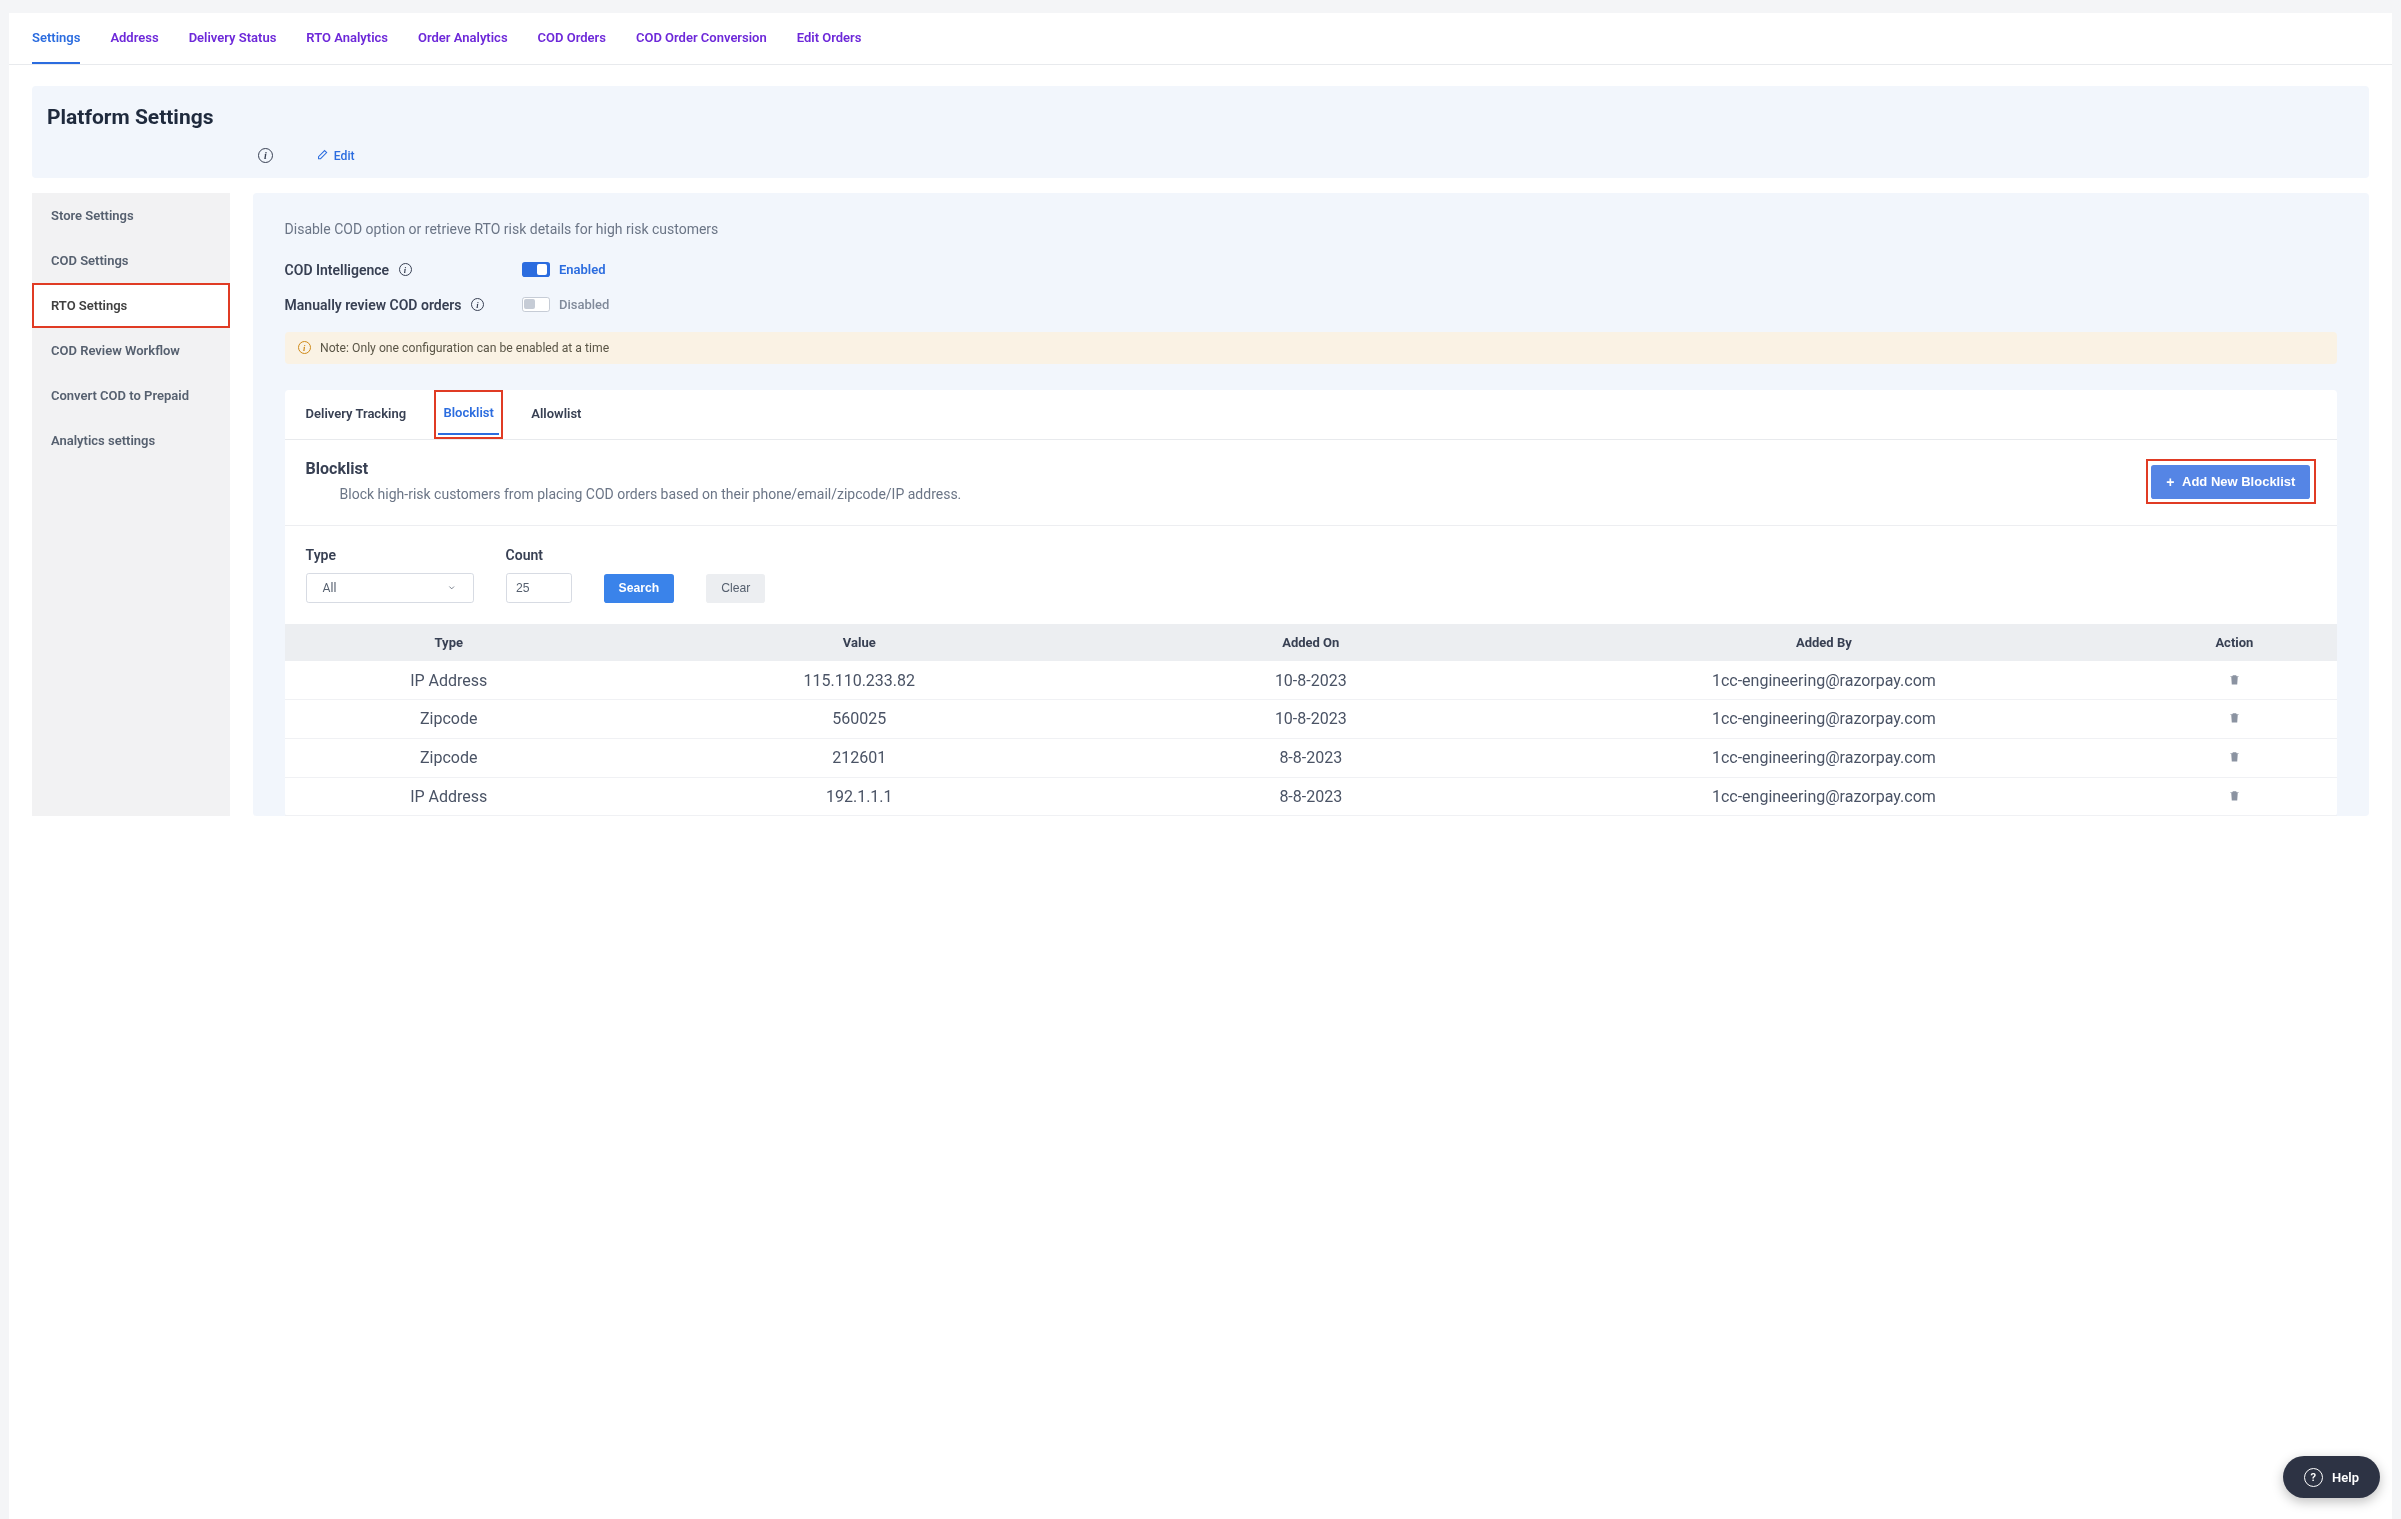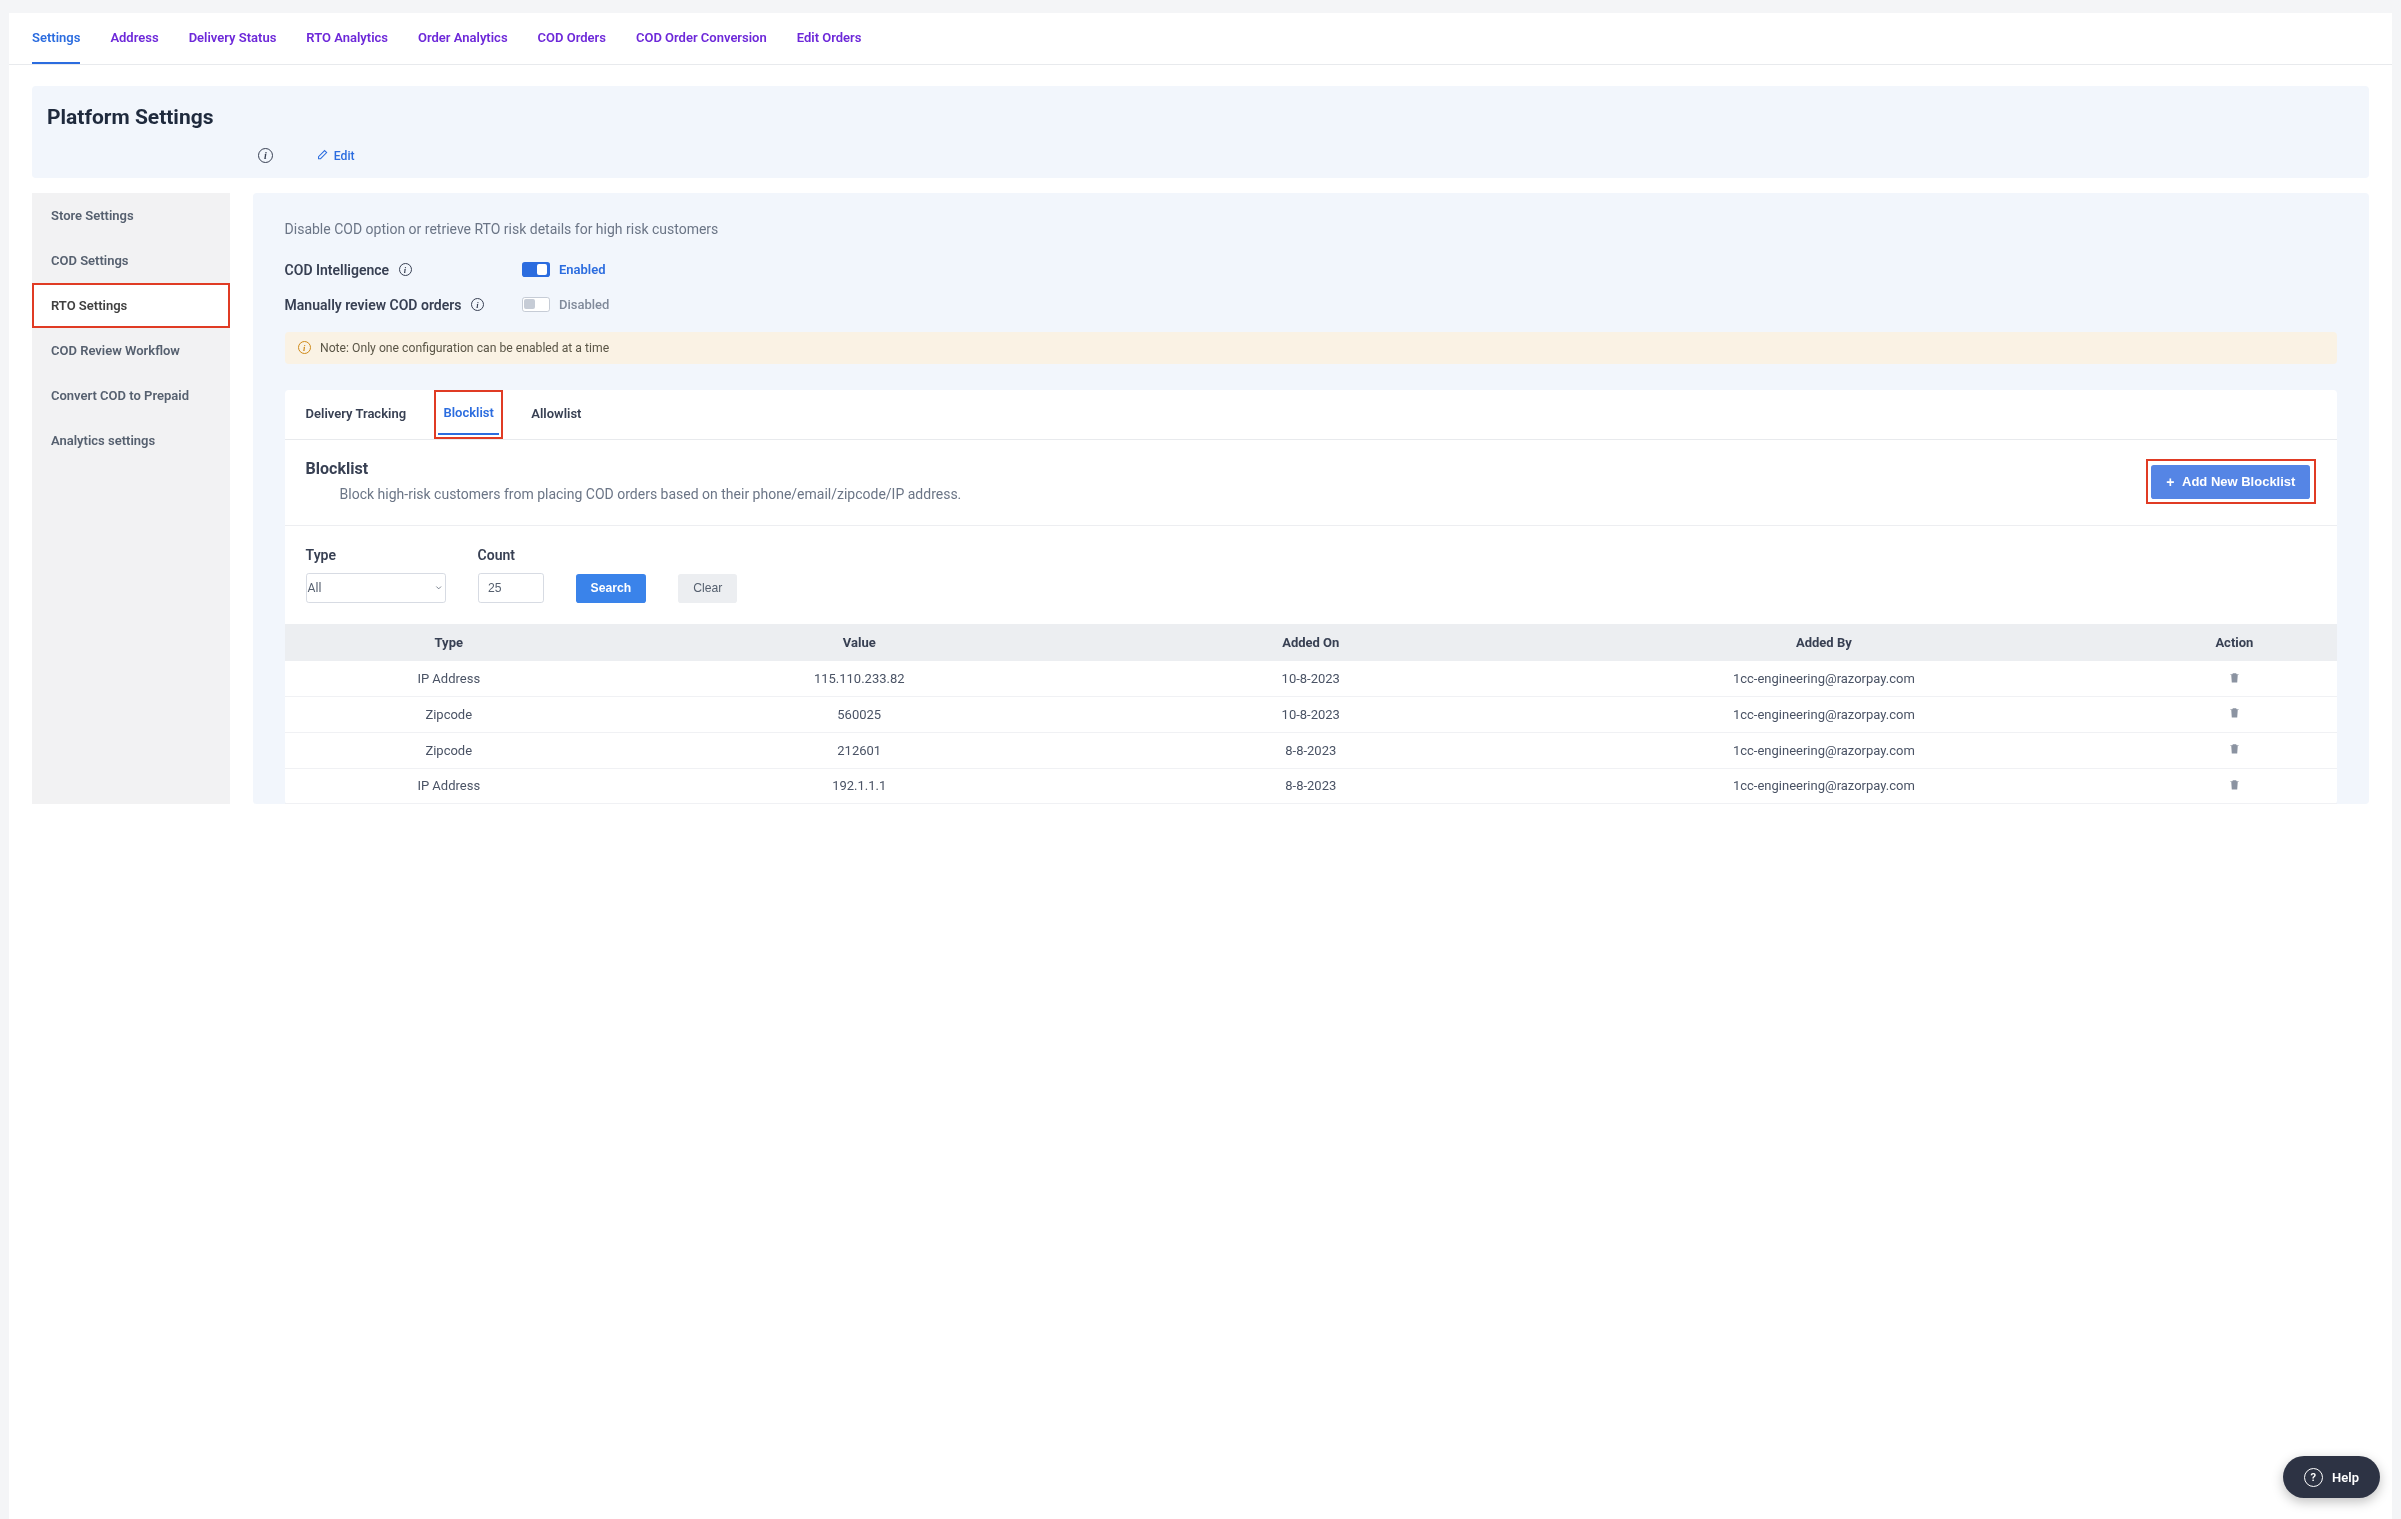--- a/index.html
+++ b/index.html
@@ -269,25 +269,25 @@
     padding: 21px 21px 21px 21px;
   }
   .filter-col label {
     display: block;
     font-weight: 600;
     color: #384053;
     margin-bottom: 9.4px;
     font-size: 14px;
   }
   .select {
-    width: 140px;
+    width: 168px;
     height: 30px;
     border: 0.9px solid #d7dbe3;
     border-radius: 2.8px;
-    padding: 0 1px;
+    padding: 0 16px;
     display: flex;
     align-items: center;
     justify-content: space-between;
     color: #56606f;
     background: #fff;
     cursor: pointer;
     font-size: 12.2px;
   }
   .count-input {
     width: 66px;
@@ -328,21 +328,21 @@
     padding: 11.3px 9.4px;
     font-weight: 700;
     color: #384053;
     font-size: 13px;
   }
   tbody td {
     padding: 9.4px 9.4px;
     text-align: center;
     color: #4a5365;
     border-bottom: 0.9px solid #f0f1f4;
-    font-size: 13px;
+    font-size: 16px;
   }
   .trash-icon {
     width: 13px;
     height: 13px;
     fill: #8b93a1;
     cursor: pointer;
   }
   
   .help-fab {
     position: fixed;

